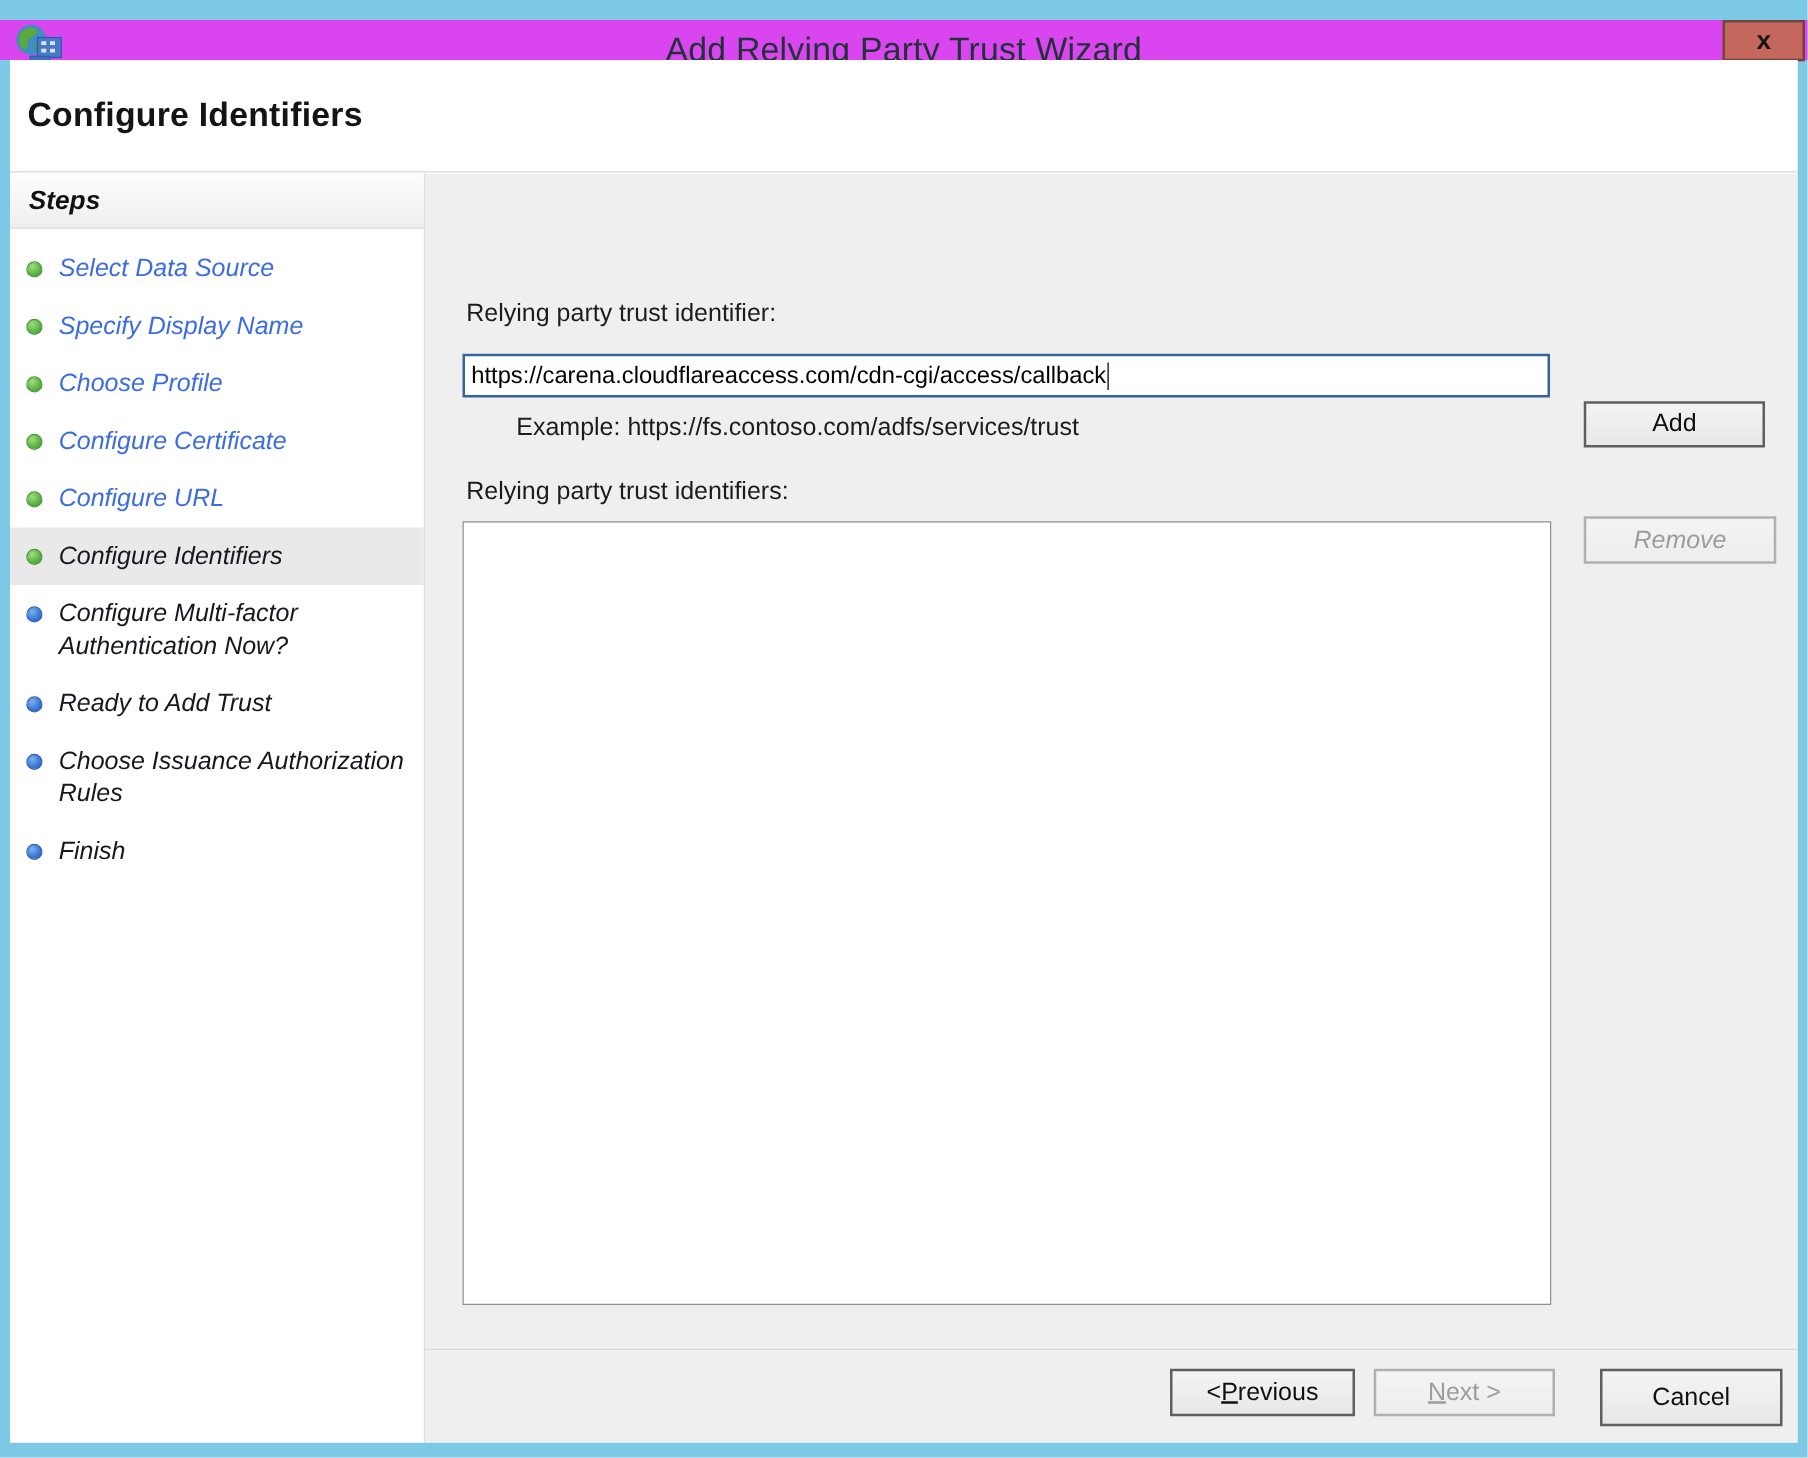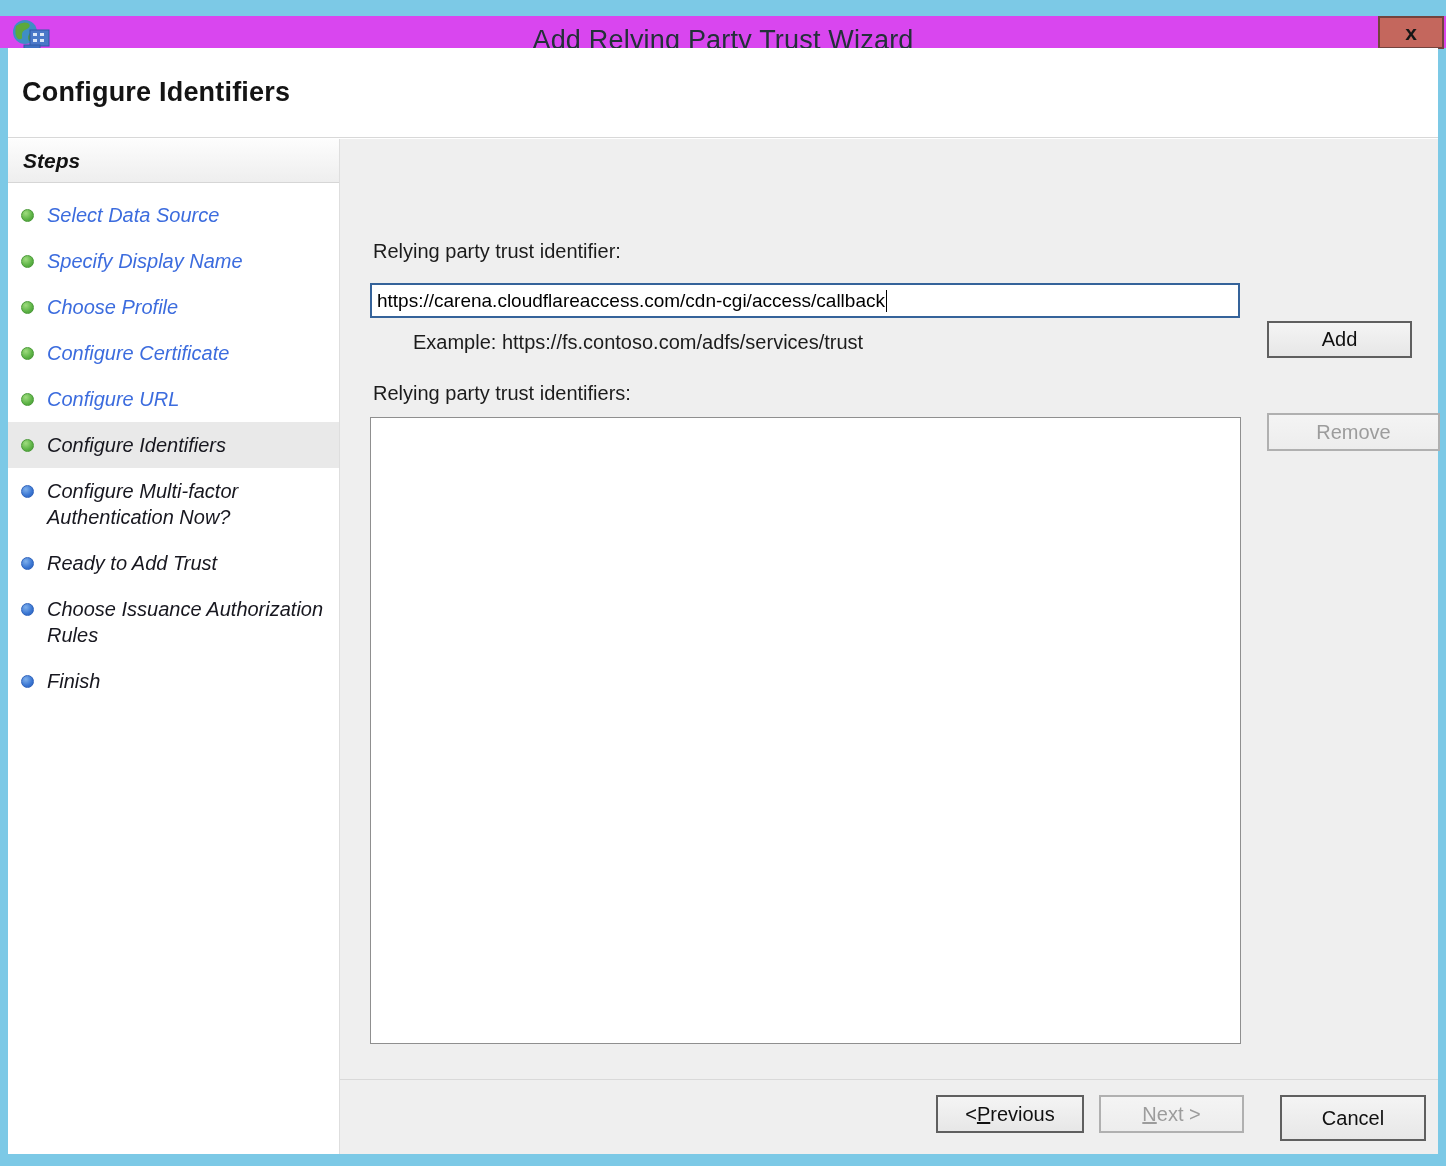--- a/index.html
+++ b/index.html
@@ -98,21 +98,21 @@
     font-family:"Liberation Sans", sans-serif;
     font-size:20px; color:#101010;
     display:flex; align-items:center; justify-content:center;
     cursor:pointer;
   }
   .btn.disabled {
     border:2px solid #b0b0b0; color:#9c9c9c;
     background:linear-gradient(#f4f4f4,#ededed); cursor:default;
   }
   .btn-add    { position:absolute; left:927px; top:146px; width:145px; height:37px;margin-top:36px; }
-  .btn-remove { position:absolute; left:927px; top:274px; width:173px; height:38px; }
+  .btn-remove { position:absolute; left:927px; top:274px; width:154px; height:38px;font-style:italic; }
 
   .footer-divider {
     position:absolute; left:0; top:940px; width:100%; height:1px; background:#d9d9d9;
   }
   .btn-previous { position:absolute; left:596px; top:956px; width:148px; height:38px; }
   .btn-next     { position:absolute; left:759px; top:956px; width:145px; height:38px; }
   .btn-cancel   { position:absolute; left:940px; top:956px; width:146px; height:46px; }
   .accel { text-decoration:underline; }
 </style>
 </head>

